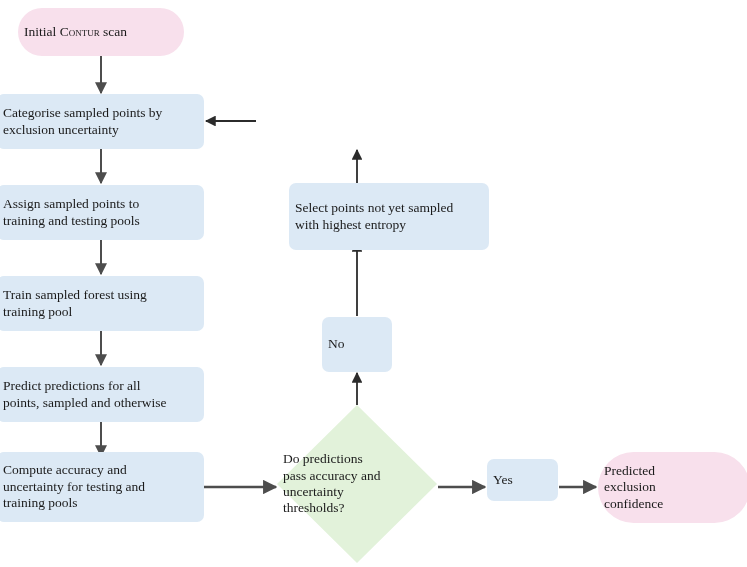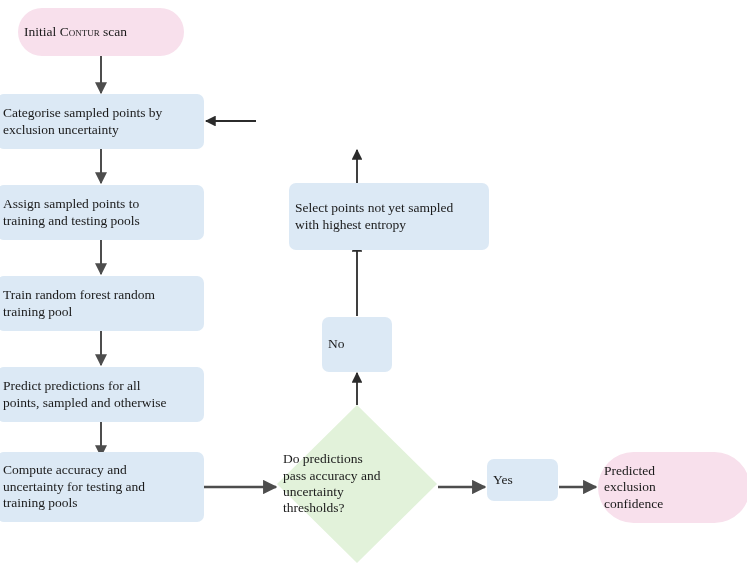--- a/index.html
+++ b/index.html
@@ -125,21 +125,21 @@
     <span class="label">Categorise sampled points by
 exclusion uncertainty</span>
   </div>
 
   <div class="node process" style="left:-3px; top:185px; width:207px; height:55px;">
     <span class="label">Assign sampled points to
 training and testing pools</span>
   </div>
 
   <div class="node process" style="left:-3px; top:276px; width:207px; height:55px;">
-    <span class="label">Train random forest random
+    <span class="label">Train sampled forest using
 training pool</span>
   </div>
 
   <div class="node process" style="left:-3px; top:367px; width:207px; height:55px;">
     <span class="label">Predict predictions for all
 points, sampled and otherwise</span>
   </div>
 
   <div class="node process" style="left:-3px; top:452px; width:207px; height:70px;">
     <span class="label">Compute accuracy and

